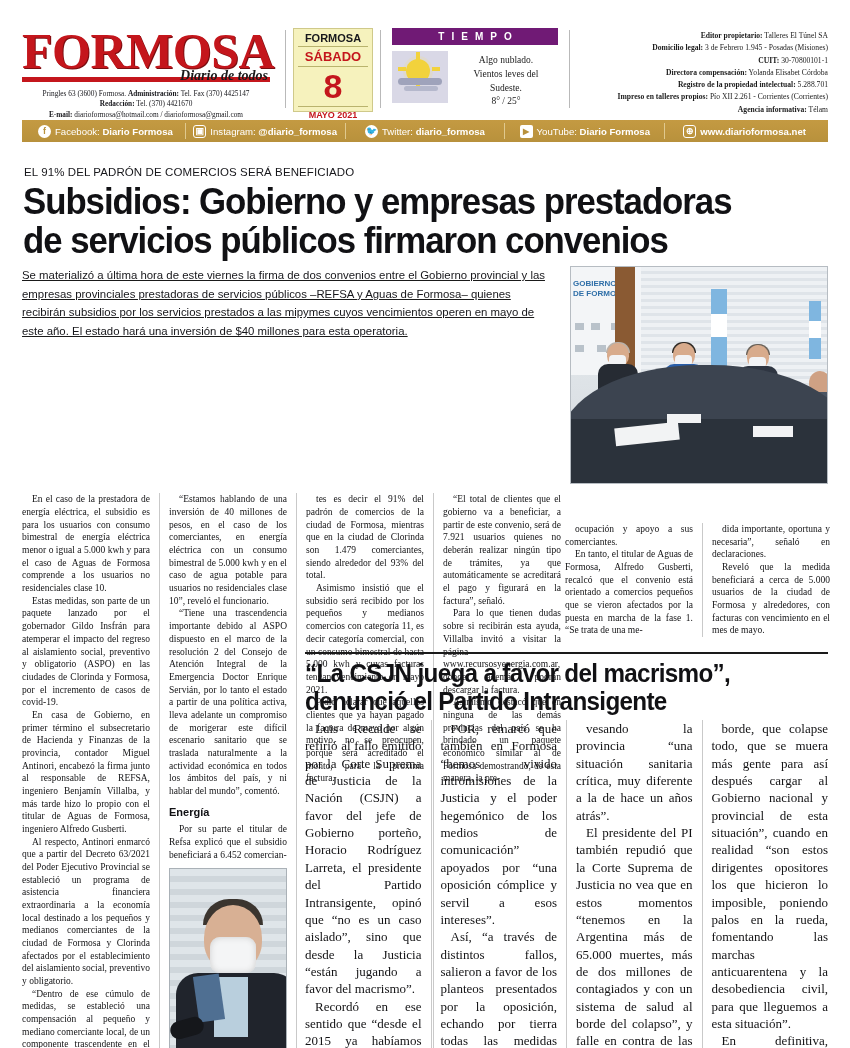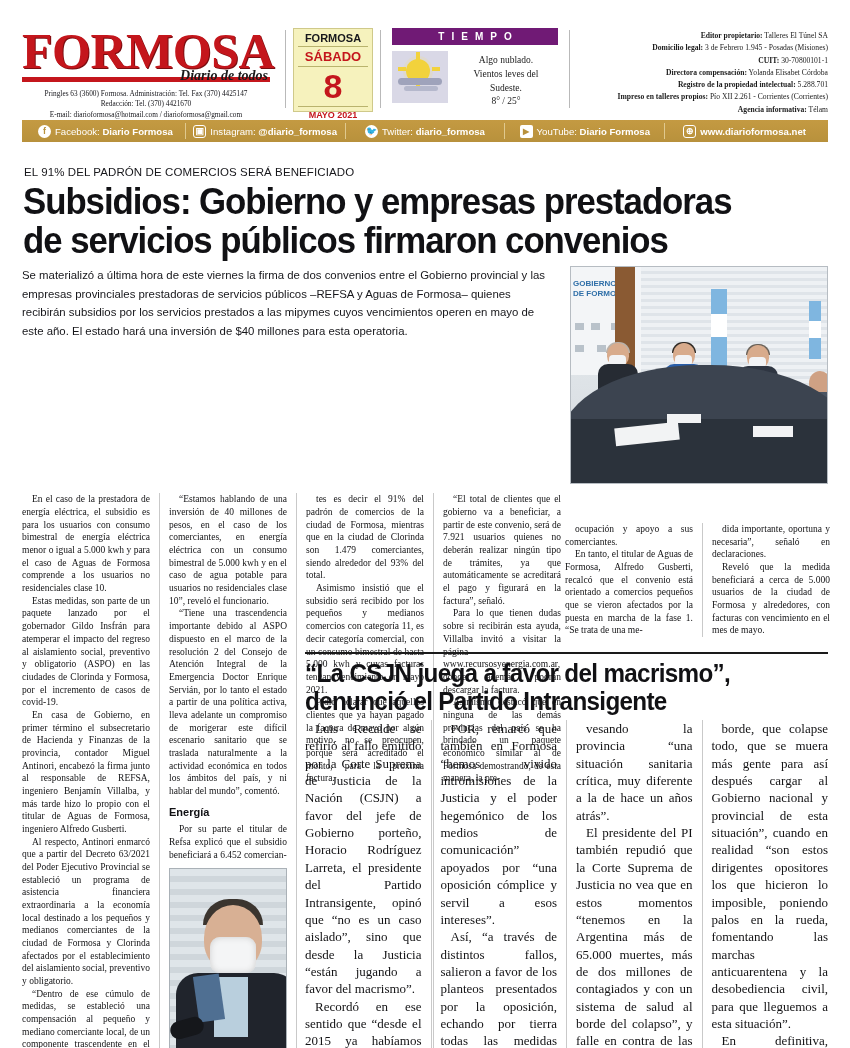--- a/index.html
+++ b/index.html
@@ -57,21 +57,21 @@
     margin-top: -15px;
     margin-right: 2px;
   }
   .mh-contact {
     font-size: 7.3px;
     line-height: 1.45;
     text-align: center;
     margin-top: 5px;
     color: #15151a;
   }
-  .mh-contact b { font-weight: normal; }
+  .mh-contact b { font-weight: bold; }
 
   .mh-sep {
     width: 1px;
     background: #b9b9b9;
     margin: 2px 7px 4px 7px;
   }
 
   
   .mh-date {
     flex: 0 0 80px;
@@ -209,21 +209,21 @@
     font-size: 37px;
     line-height: 1.06;
     letter-spacing: -1.1px;
     color: #111114;
     margin: 0 0 4px 1px;
     transform: scaleX(0.94);
     transform-origin: left center;
   }
 
   
-  .lead-row { display: flex; gap: 10px; margin-top: 6px; }
+  .lead-row { display: flex; gap: 10px; margin-top: 6px; text-decoration: underline; }
   .lead-text {
     flex: 1;
     font-family: "Liberation Sans", sans-serif;
     font-size: 11.4px;
     line-height: 1.62;
     color: #16161a;
     padding-right: 4px;
   }
   .lead-photo {
     flex: 0 0 258px; width: 258px; height: 218px;

